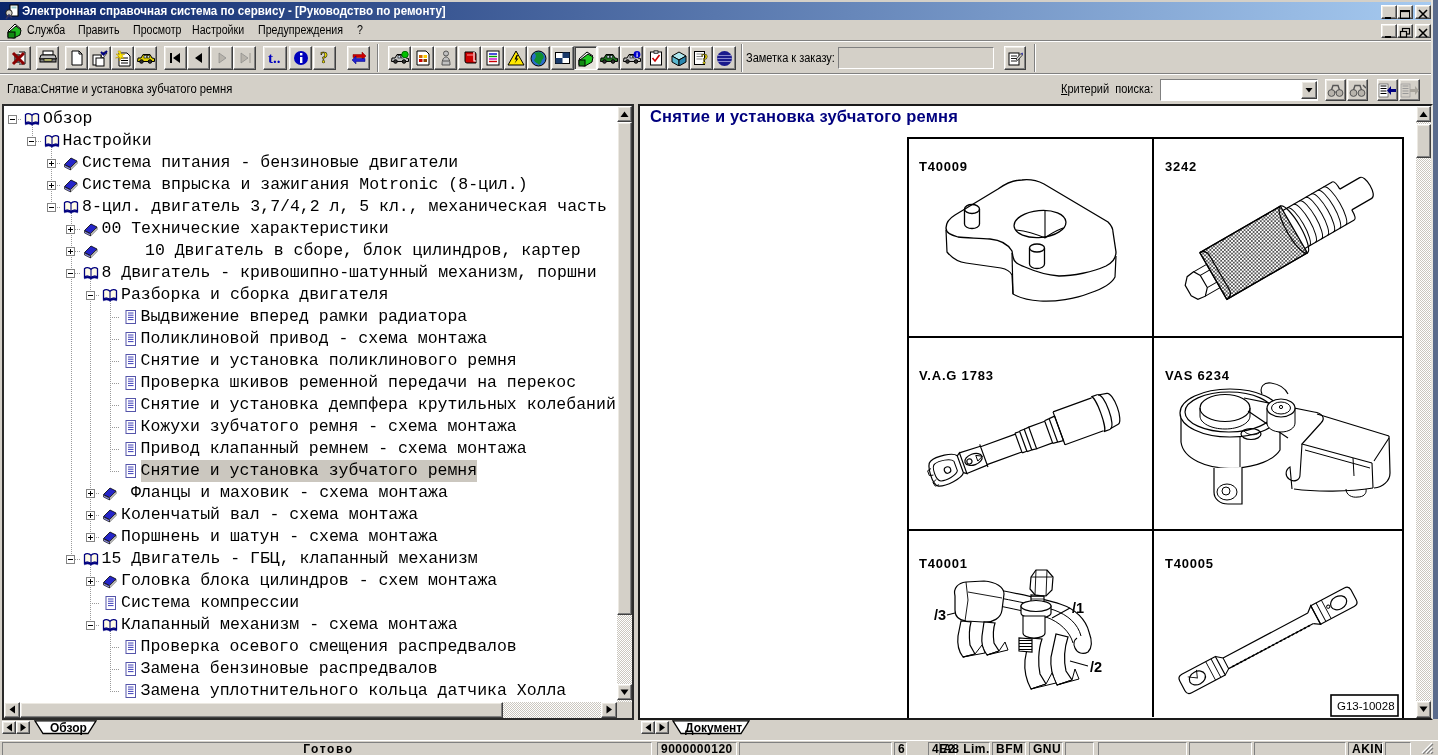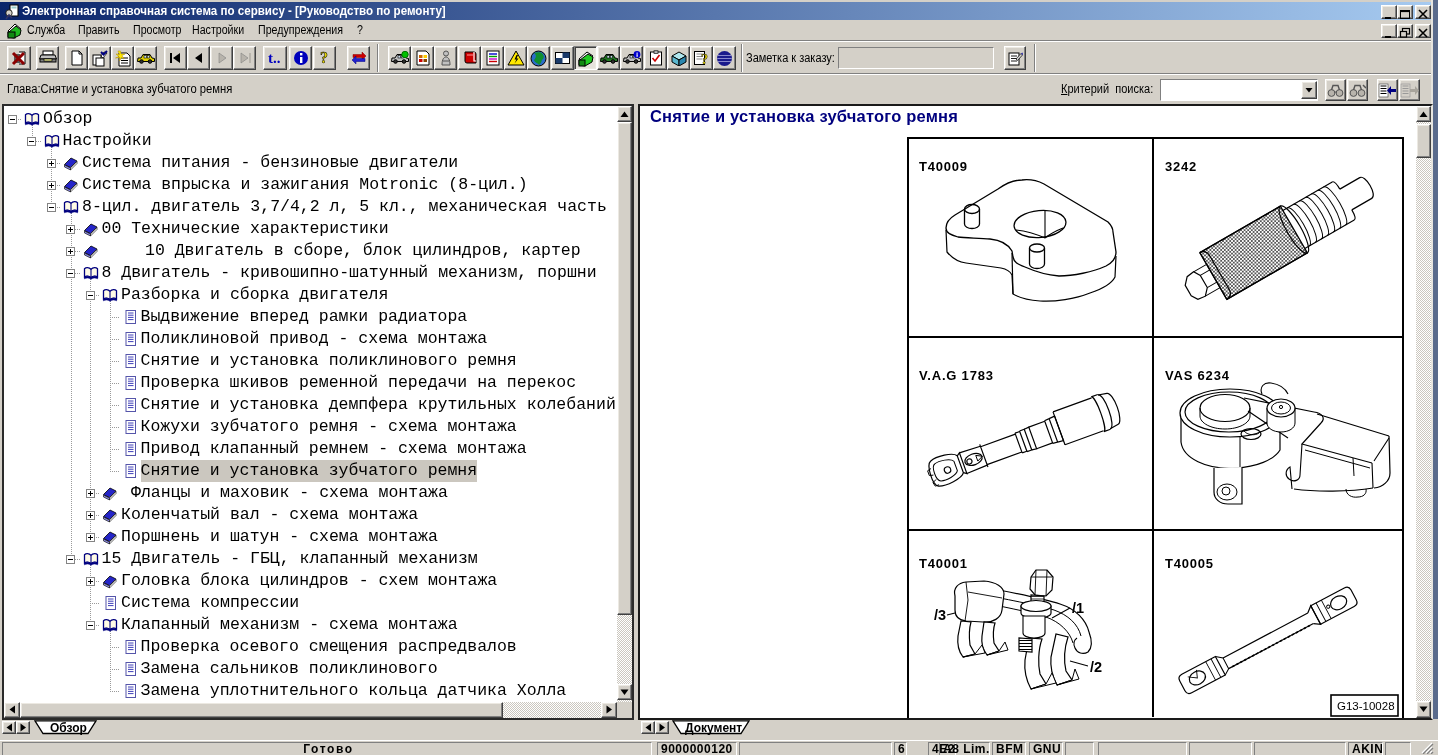--- a/index.html
+++ b/index.html
@@ -544,21 +544,21 @@
 <div class="trow mono" style="left:121.0px;top:614px;">Клапанный механизм - схема монтажа</div>
 <div class="abs" style="left:109.5px;top:647px;width:10.0px;height:1px;background-image:repeating-linear-gradient(to right,#9a9a9a 0 1px,transparent 1px 2px);"></div>
 <svg class="abs" style="left:124.5px;top:640px" width="11" height="15">
     <use href="#dc"></use>
   </svg>
 <div class="trow mono" style="left:140.5px;top:636px;">Проверка осевого смещения распредвалов</div>
 <div class="abs" style="left:109.5px;top:669px;width:10.0px;height:1px;background-image:repeating-linear-gradient(to right,#9a9a9a 0 1px,transparent 1px 2px);"></div>
 <svg class="abs" style="left:124.5px;top:662px" width="11" height="15">
     <use href="#dc"></use>
   </svg>
-<div class="trow mono" style="left:140.5px;top:658px;">Замена сальников поликлинового</div>
+<div class="trow mono" style="left:140.5px;top:658px;">Замена бензиновые распредвалов</div>
 <div class="abs" style="left:109.5px;top:691px;width:10.0px;height:1px;background-image:repeating-linear-gradient(to right,#9a9a9a 0 1px,transparent 1px 2px);"></div>
 <svg class="abs" style="left:124.5px;top:684px" width="11" height="15">
     <use href="#dc"></use>
   </svg>
 <div class="trow mono" style="left:140.5px;top:680px;">Замена уплотнительного кольца датчика Холла</div>
 <div class="abs" style="left:638px;top:104px;width:795px;height:615.5px;border:2px solid #1a1a1a;border-right:2px solid #e8e6e0;box-sizing:border-box;background:#fff;"></div>
 <div class="abs" style="left:1416px;top:106px;width:15px;height:611.5px;background-image:repeating-conic-gradient(#fff 0% 25%, #cbc7bf 0% 50%);background-size:2px 2px;"></div>
 <div class="btn3d" style="left:1416px;top:106px;width:13px;height:14px;display:flex;align-items:center;justify-content:center;">
     <svg width="9" height="9">
       <path d="M4.5 1.5 L8.5 7 L0.5 7 Z" fill="#000"></path>

